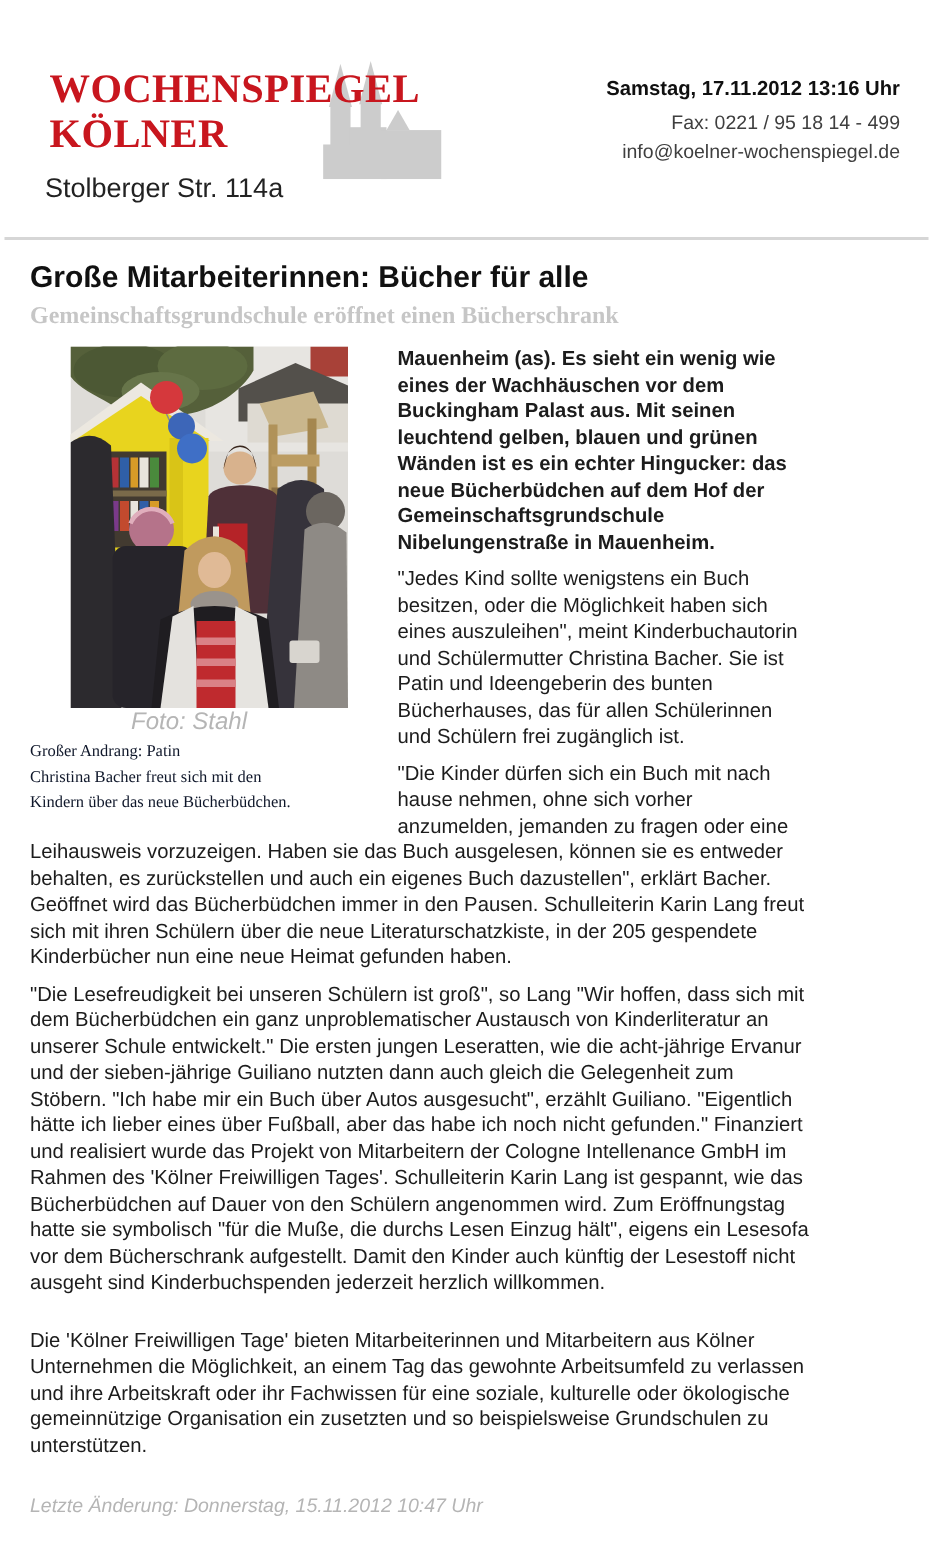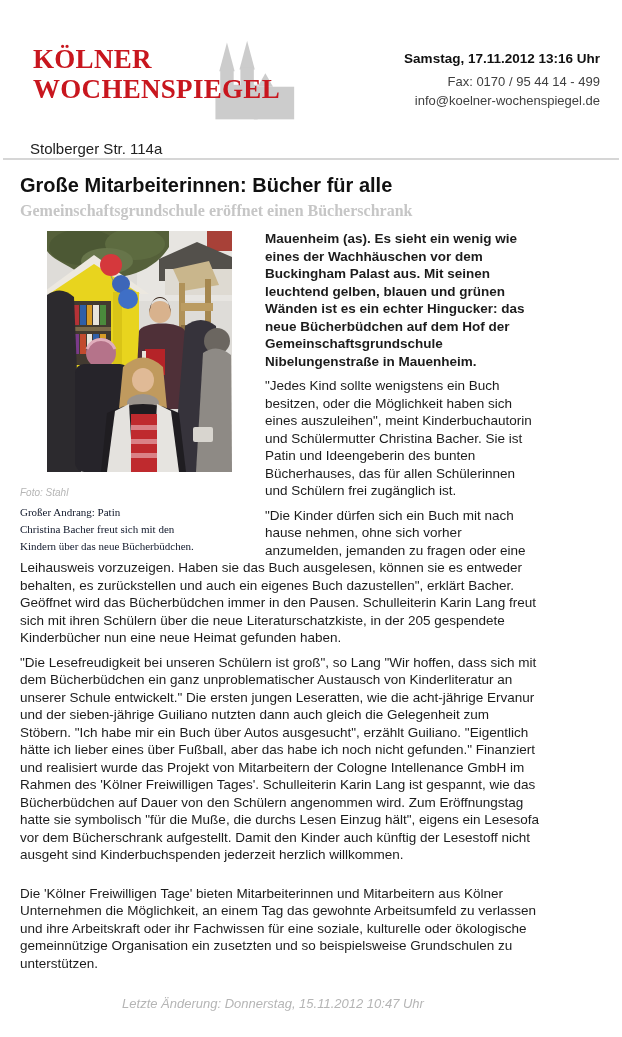--- a/index.html
+++ b/index.html
@@ -13,51 +13,51 @@
   header { position:relative; height:158px; }
   .logo-text {
     position:absolute; left:33px; top:44px; z-index:1;
     font-family:"Liberation Serif", serif; font-weight:bold;
     font-size:27px; line-height:30px; letter-spacing:0.3px;
     color:#c8161e;
   }
   .cathedral { position:absolute; left:202px; top:40px; z-index:0; }
   .address {
     position:absolute; left:30px; top:116px;
-    font-size:15px; line-height:18px; color:#222;margin-top:24px;
+    font-size:18px; line-height:18px; color:#222;
   }
   .contact {
     position:absolute; right:22px; top:49px; text-align:right;
     font-size:13px; line-height:19px; color:#3f3f3f;
   }
   .contact .datetime { font-weight:bold; font-size:13.5px; color:#101010; margin-bottom:4px; }
   .divider { border-top:2px solid #d6d6d6; margin:0 3px; }
 
   
   main { padding:13px 20px 0 20px; }
   h1 { font-size:20px; line-height:24px; margin:0 0 4px 0; color:#111; font-weight:bold; }
   h2 { font-size:16px; line-height:19px; margin:0 0 10px 0; color:#c6c6c6; font-weight:bold;font-family:Liberation Serif, serif; }
   .body { width:520px; font-size:13.5px; line-height:17.5px; }
   .photo-block { float:left; width:245px; margin:1px 0 4px 0; }
   .photo-svg { display:block; margin-left:27px; }
   .credit {
-    text-align:left; padding-right:33px; margin-top:12px;
-    font-size:10px; font-style:italic; color:#b5b5b5;
+    text-align:center; padding-right:33px; margin-top:1px;
+    font-size:16px; font-style:italic; color:#b5b5b5;
   }
   figure { margin:0; }
   figcaption {
     font-size:11px; line-height:17px; color:#0f172a;
     margin-top:2px; width:228px; white-space:pre-line;font-family:Liberation Serif, serif;
   }
   p { margin:0 0 7px 0; }
   .lead { font-weight:bold; line-height:17.5px; }
   .spaced { margin-top:21px; }
   .clear { clear:both; }
   .last-modified {
-    text-align:center; padding-right:14px;
+    text-align:left; padding-right:14px;
     font-size:13px; font-style:italic; color:#b5b5b5;
     margin:16px 0 48px 0;
   }
 </style>
 </head>
 <body>
 
 <div class="page">
 
   <header>
@@ -67,29 +67,29 @@
         <rect x="19" y="30" width="14" height="30"></rect>
         <polygon points="47,0 55,30 39,30"></polygon>
         <rect x="40" y="28" width="14" height="34"></rect>
         <rect x="32" y="46" width="26" height="16"></rect>
         <polygon points="66,34 74,48 58,48"></polygon>
         <rect x="54" y="48" width="42" height="34"></rect>
         <rect x="14" y="58" width="44" height="24"></rect>
       </g>
     </svg>
     <div class="logo-text">
+      <div>WOCHENSPIEGEL</div>
       <div>KÖLNER</div>
-      <div>WOCHENSPIEGEL</div>
     </div>
     <div class="address">
       <div>Stolberger Str. 114a</div>
     </div>
     <div class="contact">
       <div class="datetime">Samstag, 17.11.2012 13:16 Uhr</div>
-      <div>Fax: 0170 / 95 44 14 - 499</div>
+      <div>Fax: 0221 / 95 18 14 - 499</div>
       <div>info@koelner-wochenspiegel.de</div>
     </div>
   </header>
 
   <div class="divider"></div>
 
   <main>
     <h1>Große Mitarbeiterinnen: Bücher für alle</h1>
     <h2>Gemeinschaftsgrundschule eröffnet einen Bücherschrank</h2>
 

